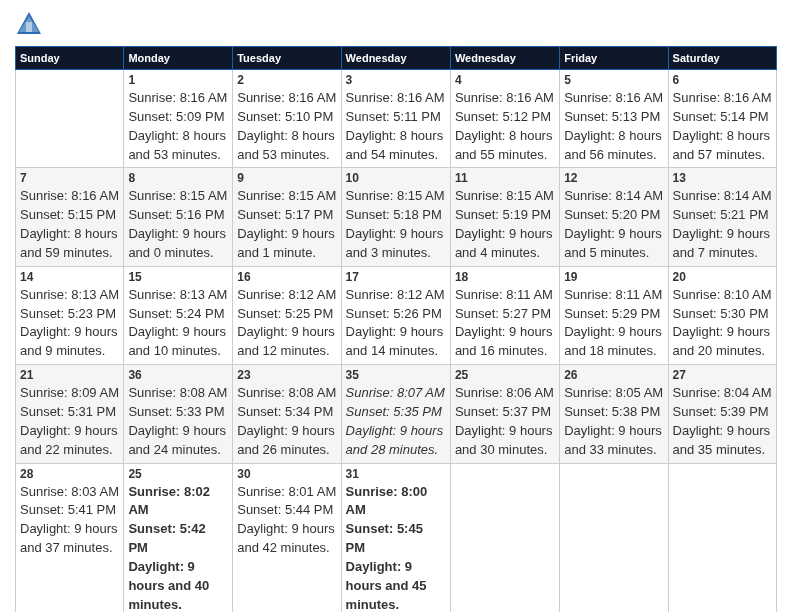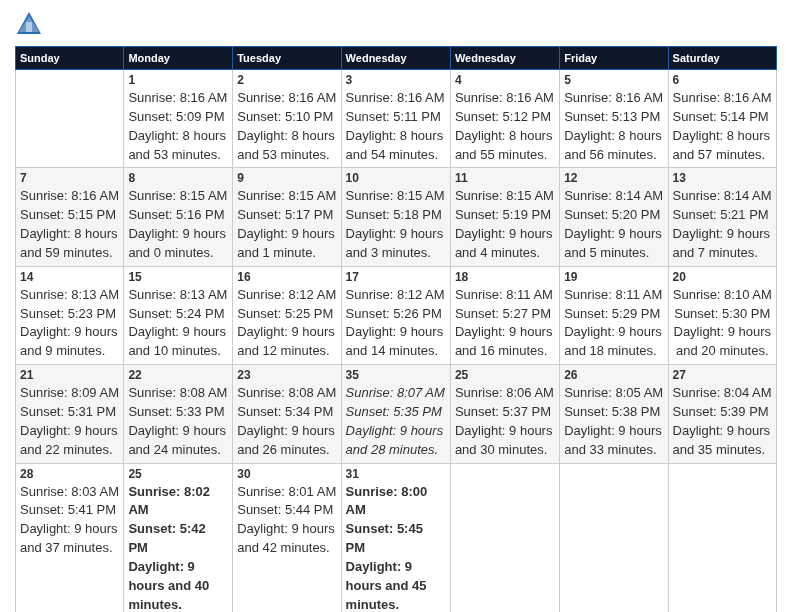--- a/index.html
+++ b/index.html
@@ -236,34 +236,34 @@
 Daylight: 9 hours and 16 minutes.</div>
           </td>
           <td>
             <div class="day-number">19</div>
             <div class="day-info" style="white-space: pre-line;">Sunrise: 8:11 AM
 Sunset: 5:29 PM
 Daylight: 9 hours and 18 minutes.</div>
           </td>
           <td>
             <div class="day-number">20</div>
-            <div class="day-info" style="white-space: pre-line; text-align: center;">Sunrise: 8:10 AM
+            <div class="day-info" style="white-space: pre-line;">Sunrise: 8:10 AM
 Sunset: 5:30 PM
 Daylight: 9 hours and 20 minutes.</div>
           </td>
         </tr>
         <tr>
           <td>
             <div class="day-number">21</div>
             <div class="day-info" style="white-space: pre-line;">Sunrise: 8:09 AM
 Sunset: 5:31 PM
 Daylight: 9 hours and 22 minutes.</div>
           </td>
           <td>
-            <div class="day-number">22</div>
+            <div class="day-number">36</div>
             <div class="day-info" style="white-space: pre-line;">Sunrise: 8:08 AM
 Sunset: 5:33 PM
 Daylight: 9 hours and 24 minutes.</div>
           </td>
           <td>
             <div class="day-number">23</div>
             <div class="day-info" style="white-space: pre-line;">Sunrise: 8:08 AM
 Sunset: 5:34 PM
 Daylight: 9 hours and 26 minutes.</div>
           </td>

